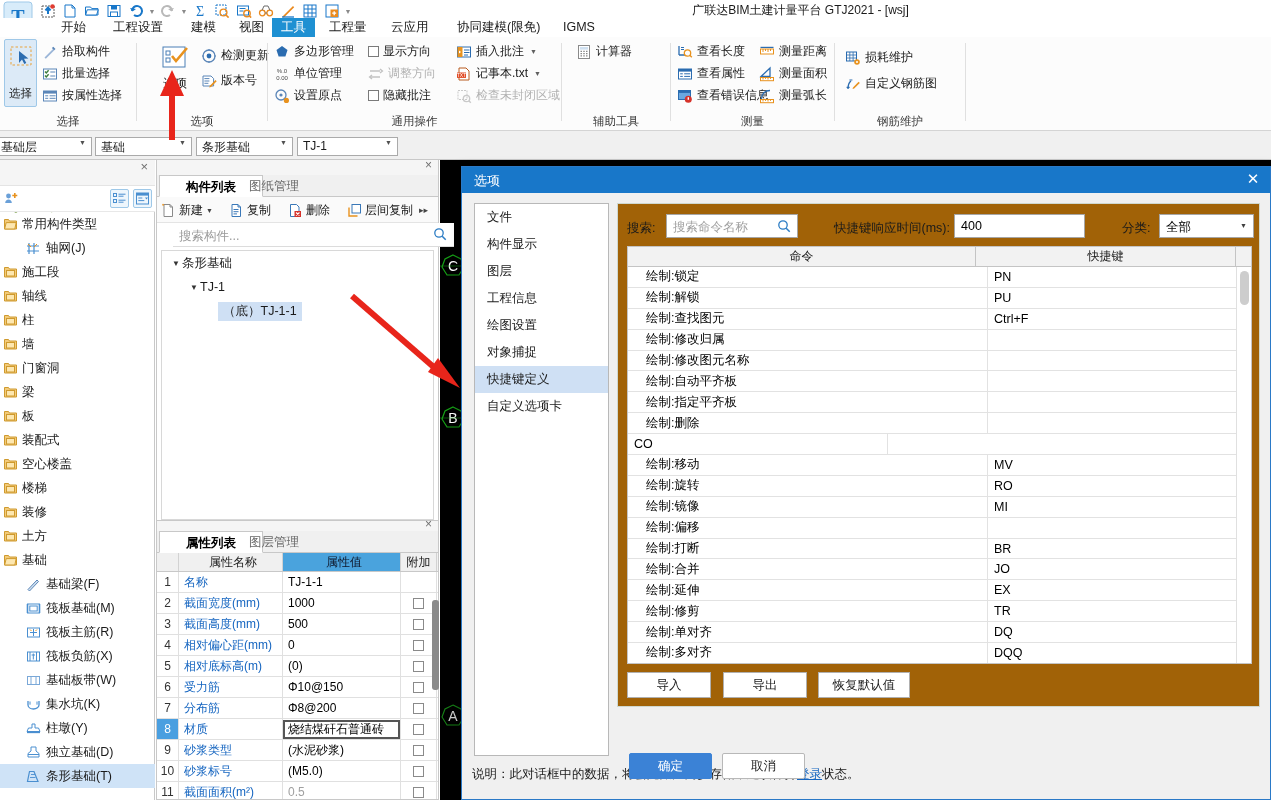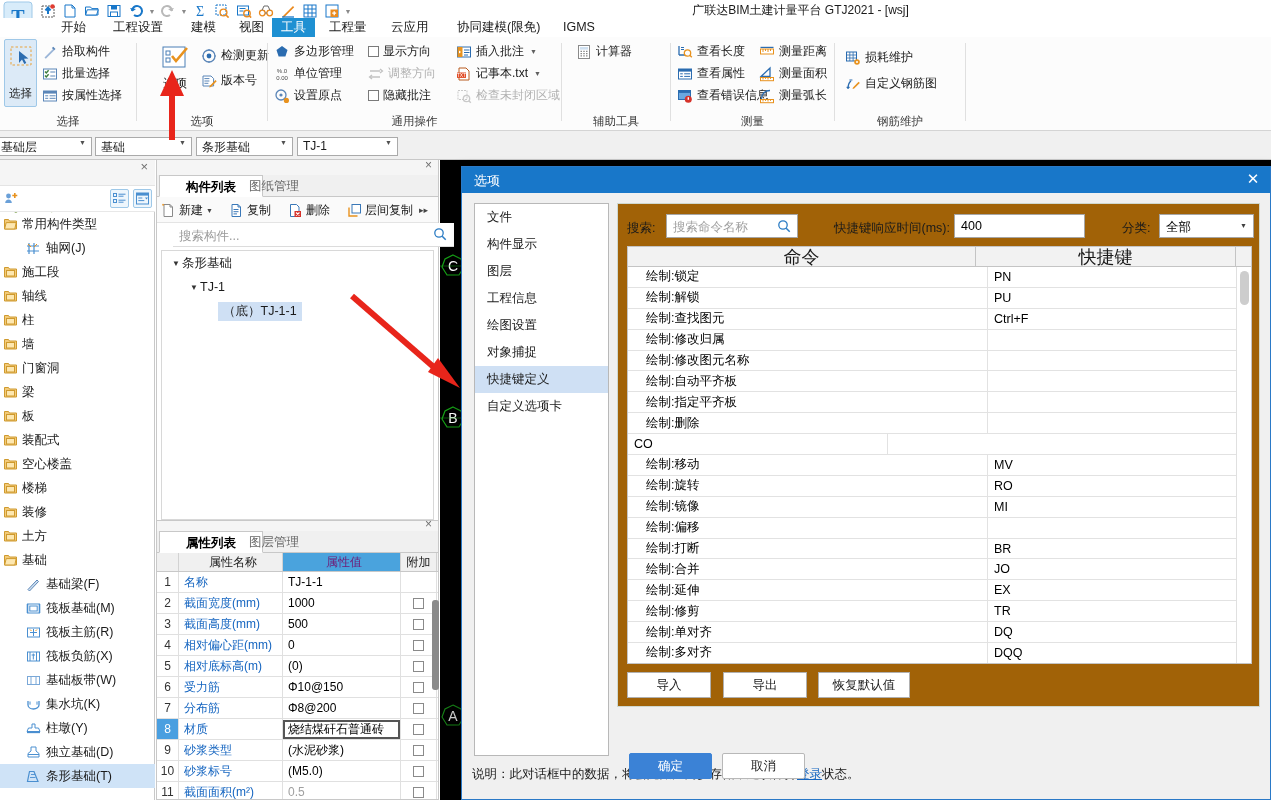--- a/index.html
+++ b/index.html
@@ -142,21 +142,21 @@
   #srch-ico{position:absolute;right:6px;top:4px;}
   #resp-lbl{position:absolute;left:216px;top:16px;font-size:12.5px;color:#1a1a1a;}
   #resp-box{position:absolute;left:336px;top:10px;width:131px;height:24px;background:#fff;border:1px solid #a6a6a6;cursor:text;}
   #resp-box .v{position:absolute;left:6px;top:4px;font-size:12.5px;color:#000;}
   #cat-lbl{position:absolute;left:504px;top:16px;font-size:12.5px;color:#1a1a1a;}
   #cat-box{position:absolute;left:541px;top:10px;width:95px;height:24px;background:#fff;border:1px solid #a6a6a6;cursor:pointer;}
   #cat-box .v{position:absolute;left:6px;top:4px;font-size:12.5px;color:#000;}
   #cat-box .cv{position:absolute;right:6px;top:7px;font-size:7px;color:#404040;}
   #tbl{position:absolute;left:9px;top:42px;width:625px;height:418px;background:#fff;border:1px solid #c4c4c4;overflow:hidden;}
   #tbl-head{display:flex;height:20px;background:#f2f2f2;border-bottom:1px solid #c4c4c4;}
-  #tbl-head>div{font-size:18px;display:flex;align-items:center;justify-content:center;color:#1a1a1a;}
+  #tbl-head>div{font-size:12px;display:flex;align-items:center;justify-content:center;color:#1a1a1a;}
   .th-cmd{width:348px;flex:0 0 348px;border-right:1px solid #c4c4c4;}
   .th-key{width:260px;flex:0 0 260px;border-right:1px solid #c4c4c4;}
   .th-pad{flex:1;}
   .trow{display:flex;height:20.9px;border-bottom:1px solid #e2e2e2;cursor:pointer;}
   .trow>div{font-size:12.5px;display:flex;align-items:center;}
   .td-cmd{width:348px;flex:0 0 348px;padding-left:6px;border-right:1px solid #e2e2e2;color:#000;margin-left:12px;}
   .td-key{width:260px;flex:0 0 260px;padding-left:6px;border-right:1px solid #e2e2e2;color:#000;}
   .td-pad{flex:1;}
   #tbl-sb-track{position:absolute;right:0;top:20px;width:15px;bottom:0;background:#fff;border-left:1px solid #e0e0e0;}
   #tbl-sb-thumb{position:absolute;left:3px;top:4px;width:9px;height:34px;background:#cdcdcd;border-radius:5px;cursor:pointer;}
@@ -906,21 +906,21 @@
     <span id="prop-close">×</span>
   </div>
   <div id="prop-tabs">
     <div class="ptab active" style="left:2px;">属性列表</div>
     <div class="ptab idle" style="left:66px;">图层管理</div>
   </div>
   <div id="prop-grid">
     <div class="pg-head">
       <div class="c-idx"></div>
       <div class="c-nm" style="justify-content:center;">属性名称</div>
-      <div class="c-val" style="justify-content:center;background:#4aa3dd;color:#701a75;">属性值</div>
+      <div class="c-val" style="justify-content:center;background:#4aa3dd;color:#0f172a;">属性值</div>
       <div class="c-att">附加</div>
     </div>
     <div id="prop-rows">
         <div class="pg-row">
           <div class="c-idx">1</div>
           <div class="c-nm">名称</div>
           <div class="c-val">TJ-1-1</div>
           <div class="c-att"></div>
         </div>
         <div class="pg-row">

